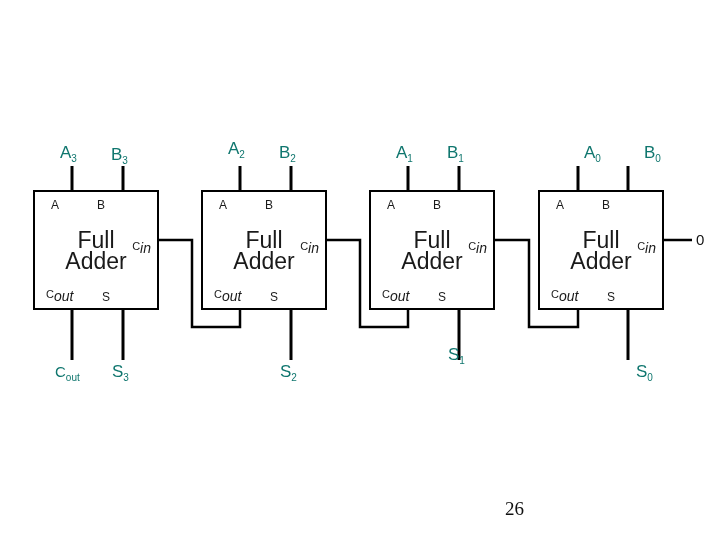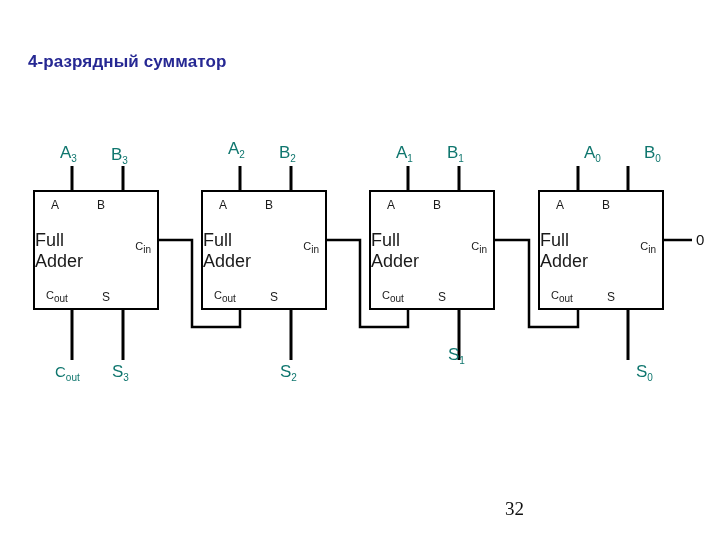--- a/index.html
+++ b/index.html
@@ -17,33 +17,33 @@
   }
 
   svg.wires{position:absolute;left:0;top:0;width:720px;height:540px;}
 
   .adder-box{
     position:absolute;box-sizing:border-box;
     border:2px solid #000;background:#fff;
   }
   .fa-title{
     position:absolute;left:0;right:0;top:38px;
-    font-size:18px;color:#1a1a1a;line-height:21px;
+    text-align:center;font-size:23px;color:#1a1a1a;line-height:21px;
     white-space:pre-line;
   }
   .port{
     position:absolute;font-size:12px;color:#1a1a1a;
     white-space:nowrap;
   }
   .port.a{left:16px;top:6px;}
   .port.b{left:62px;top:6px;}
   .port.cin{right:6px;top:48px;font-size:11px;}
   .port.cout{left:11px;bottom:4px;font-size:11px;}
   .port.s{left:67px;bottom:4px;}
-  .port sub{font-size:10px;}
+  .port sub{font-size:14px;font-style:italic;}
 
   .ext-label{
     position:absolute;font-size:17px;color:#0f766e;white-space:nowrap;
   }
   .ext-label sub{font-size:10px;}
   .ext-label.small{font-size:15px;}
 
   .zero-label{
     position:absolute;font-size:15px;color:#111;
   }
@@ -52,21 +52,20 @@
     position:absolute;left:505px;top:498px;
     font-family:"Liberation Serif",serif;
     font-size:19px;color:#111;
   }
 </style>
 </head>
 <body>
 
 <div id="stage">
 
-  <div class="title">4-разрядный сумматор</div>
 
   <svg class="wires" viewBox="0 0 720 540" xmlns="http://www.w3.org/2000/svg">
     <g stroke="#000" fill="none" stroke-width="3">
 
       <line x1="72" y1="166" x2="72" y2="190"></line>
       <line x1="123" y1="166" x2="123" y2="190"></line>
 
       <line x1="72" y1="310" x2="72" y2="360"></line>
 
       <line x1="123" y1="310" x2="123" y2="360"></line>
@@ -178,15 +177,15 @@
   <div class="ext-label" style="left:280px;top:362px;">
     <span>S</span><sub>2</sub>
   </div>
   <div class="ext-label" style="left:448px;top:345px;">
     <span>S</span><sub>1</sub>
   </div>
   <div class="ext-label" style="left:636px;top:362px;">
     <span>S</span><sub>0</sub>
   </div>
 
-  <div class="page-num">32</div>
+  <div class="page-num">26</div>
 
 </div>
 
 </body></html>

